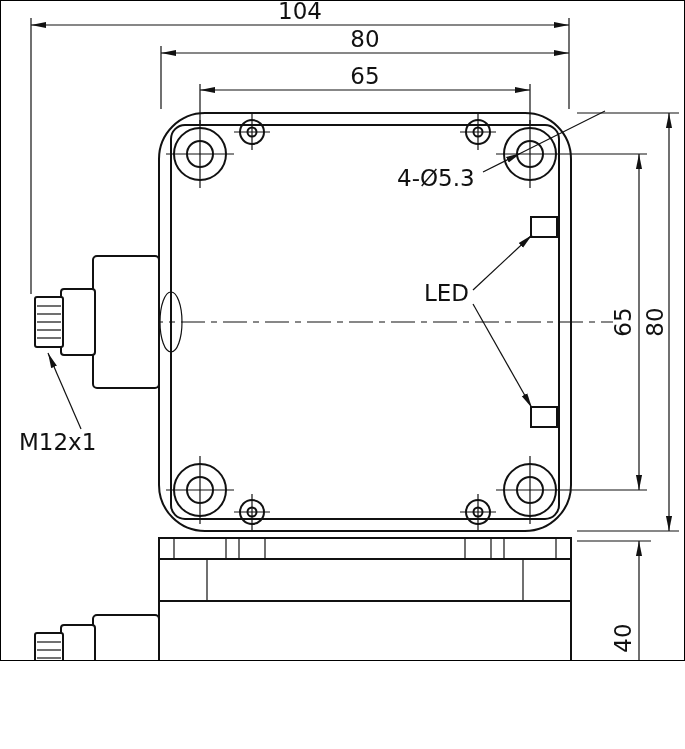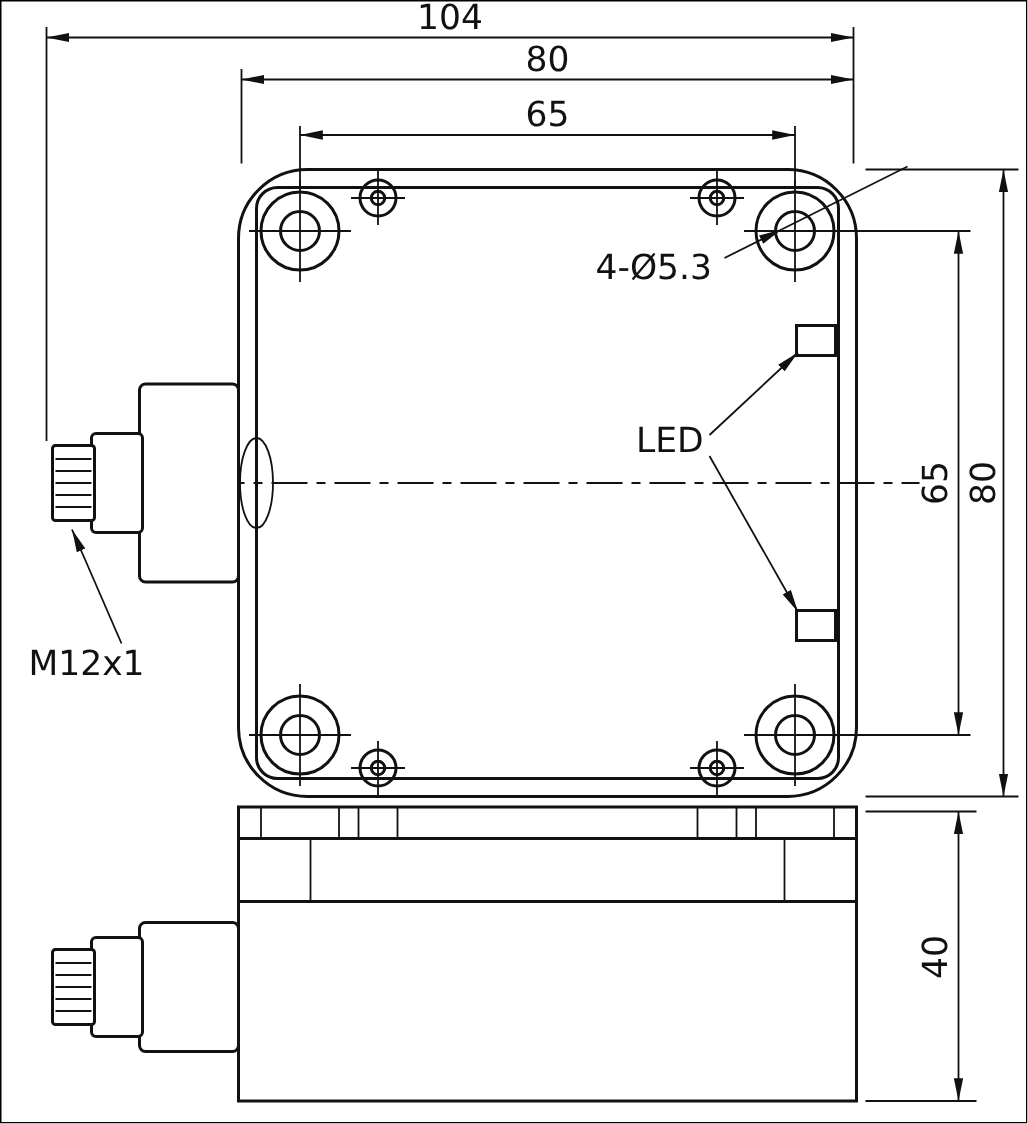--- a/index.html
+++ b/index.html
@@ -1,16 +1,16 @@
 <!DOCTYPE html>
 <html><head>
 <meta charset="utf-8">
 <style>
   html,body{margin:0;padding:0;background:#fff}
-  .canvas{position:relative;width:685px;height:749px;background:#fff;box-sizing:border-box;border:1px solid #000;overflow:hidden}
+  .canvas{position:relative;width:685px;height:661px;background:#fff;box-sizing:border-box;border:1px solid #000;overflow:hidden}
   svg{display:block}
   .lw2{fill:none;stroke:#111;stroke-width:2;stroke-linecap:butt}
   .lw1{fill:none;stroke:#111;stroke-width:1.2;stroke-linecap:butt}
   .cl{fill:none;stroke:#111;stroke-width:1.2;stroke-dasharray:24 6 6 6}
   .dim{fill:none;stroke:#111;stroke-width:1.2}
   text{font-family:"DejaVu Sans","Liberation Sans",sans-serif;font-size:23px;fill:#111}
   .wfill{fill:#fff}
 </style>
 </head>
 <body>

